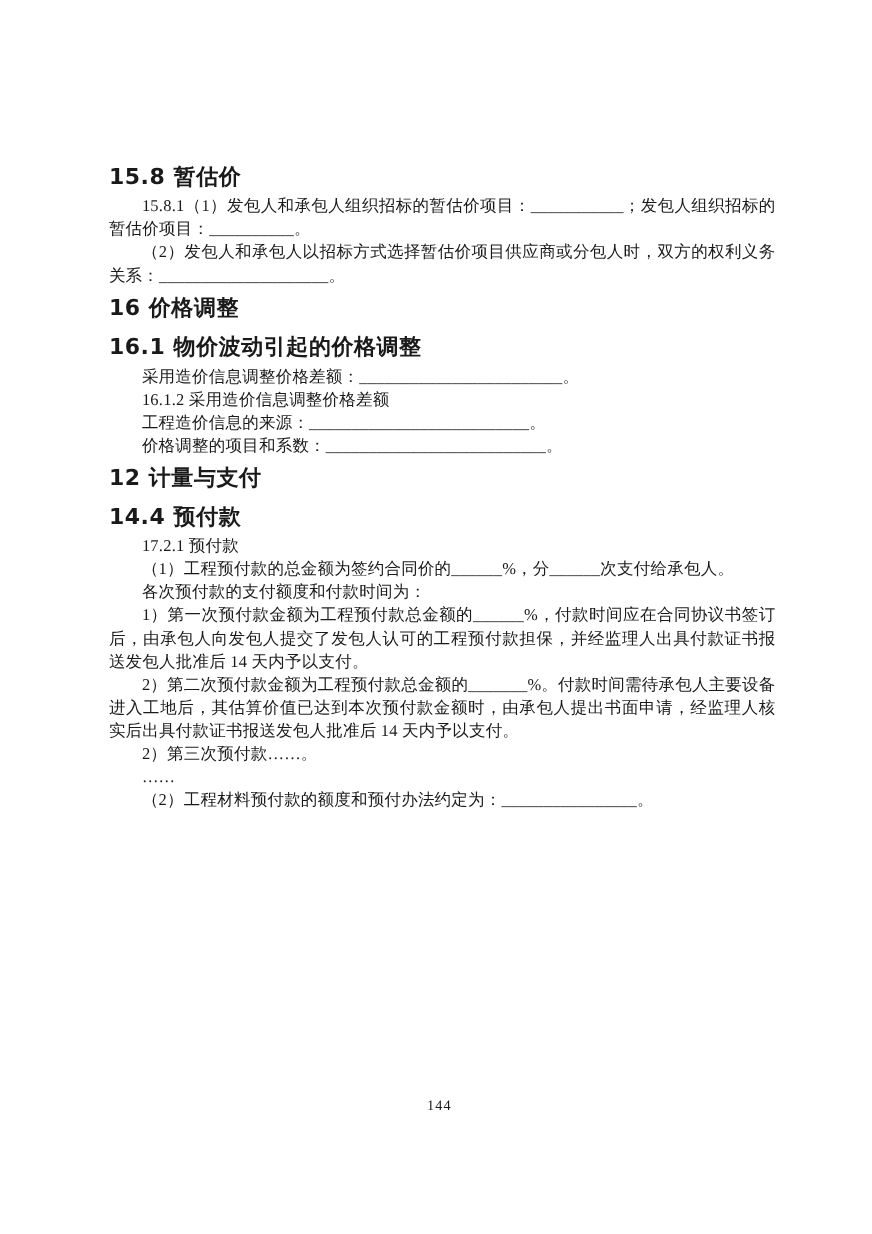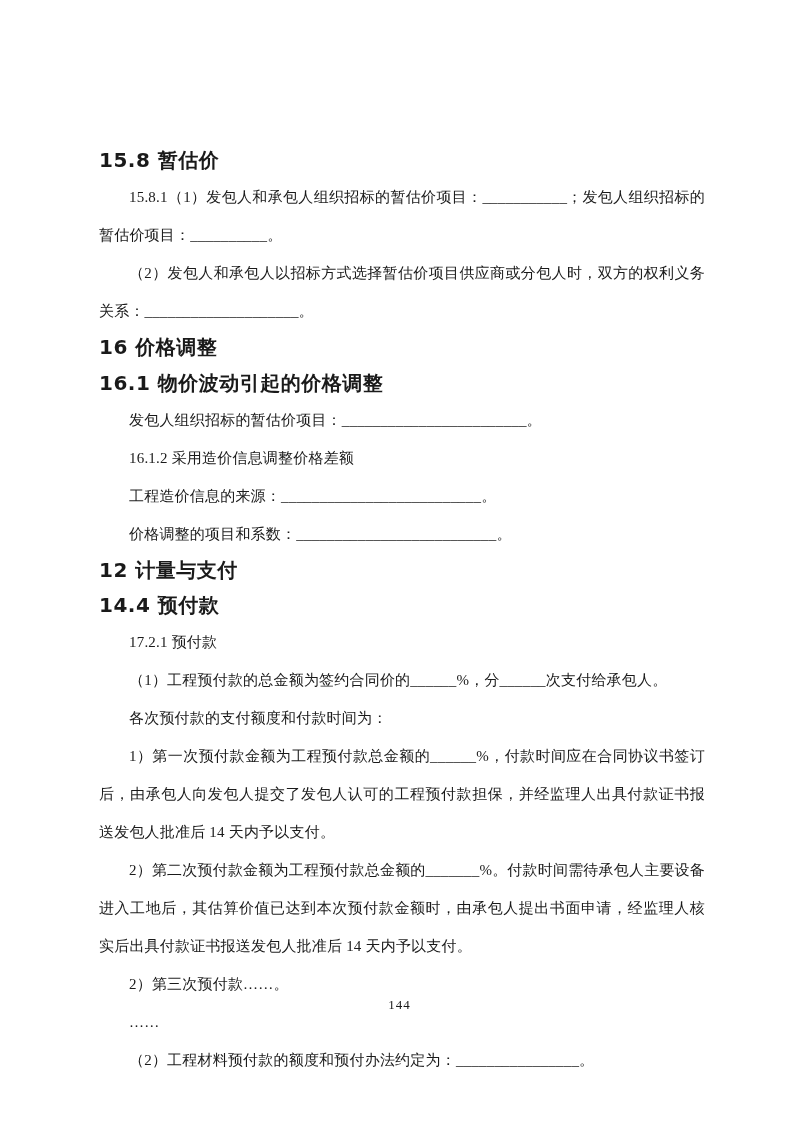--- a/index.html
+++ b/index.html
@@ -27,21 +27,21 @@
     font-family: "DejaVu Sans", "Liberation Sans", sans-serif;
     font-weight: bold;
     font-size: 20px;
     line-height: 35.3px;
     margin: 0;
     letter-spacing: 0.5px;
     white-space: nowrap;
   }
   .p {
     font-size: 15px;
-    line-height: 38px;
+    line-height: 21px;
     margin: 0;
     text-align: justify;
     text-indent: 2em;
     letter-spacing: 0.2px;
   }
   .page-number {
     position: absolute;
     top: 997px;
     left: 3px;
     width: 100%;
@@ -55,21 +55,21 @@
 </head>
 <body>
 
 <div class="page">
   <div class="content">
     <h2 class="h">15.8 暂估价</h2>
     <p class="p">15.8.1（1）发包人和承包人组织招标的暂估价项目：___________；发包人组织招标的暂估价项目：__________。</p>
     <p class="p">（2）发包人和承包人以招标方式选择暂估价项目供应商或分包人时，双方的权利义务关系：____________________。</p>
     <h2 class="h">16 价格调整</h2>
     <h2 class="h">16.1 物价波动引起的价格调整</h2>
-    <p class="p">发包人组织招标的暂估价项目：________________________。</p>
+    <p class="p">采用造价信息调整价格差额：________________________。</p>
     <p class="p">16.1.2 采用造价信息调整价格差额</p>
     <p class="p">工程造价信息的来源：__________________________。</p>
     <p class="p">价格调整的项目和系数：__________________________。</p>
     <h2 class="h">12 计量与支付</h2>
     <h2 class="h">14.4 预付款</h2>
     <p class="p">17.2.1 预付款</p>
     <p class="p">（1）工程预付款的总金额为签约合同价的______%，分______次支付给承包人。</p>
     <p class="p">各次预付款的支付额度和付款时间为：</p>
     <p class="p">1）第一次预付款金额为工程预付款总金额的______%，付款时间应在合同协议书签订后，由承包人向发包人提交了发包人认可的工程预付款担保，并经监理人出具付款证书报送发包人批准后 14 天内予以支付。</p>
     <p class="p">2）第二次预付款金额为工程预付款总金额的_______%。付款时间需待承包人主要设备进入工地后，其估算价值已达到本次预付款金额时，由承包人提出书面申请，经监理人核实后出具付款证书报送发包人批准后 14 天内予以支付。</p>

